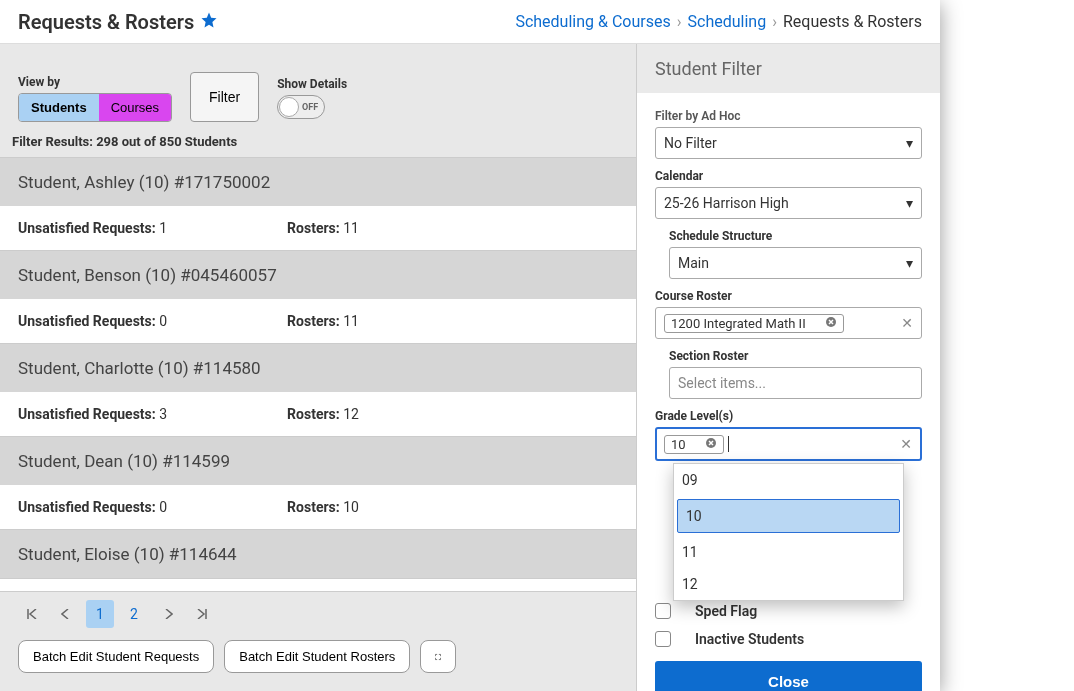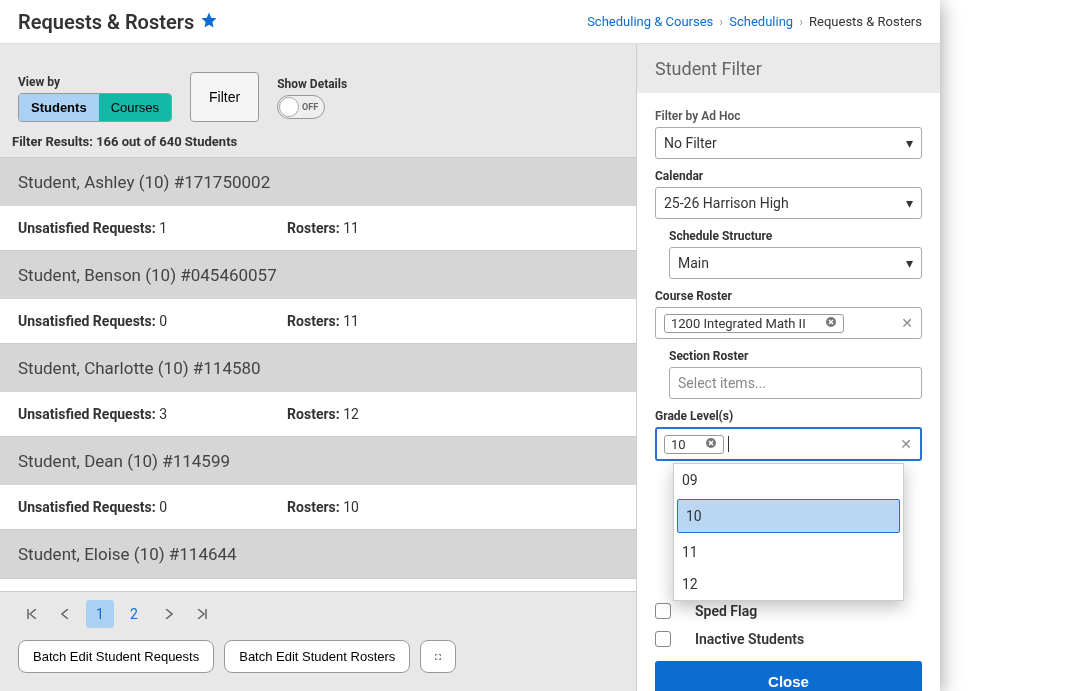--- a/index.html
+++ b/index.html
@@ -3,32 +3,32 @@
 <meta charset="utf-8">
 <style>
   * { box-sizing: border-box; }
   html, body { margin: 0; padding: 0; font-family: -apple-system, BlinkMacSystemFont, "Segoe UI", Roboto, Arial, sans-serif; font-size: 13px; color: #333; }
   .app { width: 940px; height: 691px; position: relative; background: #fff; overflow: hidden; box-shadow: 0 4px 20px rgba(0,0,0,0.4); }
 
   .header { display: flex; align-items: center; justify-content: space-between; padding: 0 18px; height: 44px; border-bottom: 1px solid #ddd; }
   .header-left { display: flex; align-items: center; gap: 6px; }
   .page-title { font-size: 20px; font-weight: 600; color: #333; }
   .star-icon svg { width: 18px; height: 18px; fill: #0d6ccf; }
-  .breadcrumb { font-size: 13px; display: flex; align-items: flex-end; gap: 6px; }
+  .breadcrumb { font-size: 16px; display: flex; align-items: flex-end; gap: 6px; }
   .breadcrumb a { color: #0d6ccf; text-decoration: none; cursor: pointer; }
   .breadcrumb .sep { color: #999; }
   .breadcrumb .current { color: #333; }
 
   .body { display: flex; height: calc(100% - 44px); }
   .left { flex: 0 0 636px; display: flex; flex-direction: column; background: #e8e8e8; }
 
   .toolbar { display: flex; align-items: flex-end; gap: 18px; padding: 10px 18px 6px; background: #e8e8e8; }
   .viewby-label, .showdetails-label { font-size: 12px; font-weight: 700; color: #333; margin-bottom: 4px; display:block; }
   .seg { display: inline-flex; border: 1px solid #999; border-radius: 4px; overflow: hidden; }
-  .seg button { border: none; background: #14b8a6; padding: 6px 12px; font-size: 13px; cursor: pointer; }
+  .seg button { border: none; background: #d946ef; padding: 6px 12px; font-size: 13px; cursor: pointer; }
   .seg button.active { background: #aad1f3; font-weight:600; }
   .filter-btn { border: 1px solid #999; background: #f5f5f5; border-radius: 4px; padding: 16px 18px; cursor: pointer; font-size: 14px; }
   .toggle { width: 48px; height: 24px; border: 1px solid #999; border-radius: 12px; background: #eee; position: relative; display: inline-flex; align-items:center; }
   .toggle .knob { width: 20px; height: 20px; background: #fff; border:1px solid #aaa; border-radius: 50%; position: absolute; left: 1px; top: 1px; }
   .toggle .off { position:absolute; right:6px; font-size:9px; color:#666; font-weight:700;}
 
   .filter-results { padding: 6px 12px 8px; font-size: 13px; font-weight: 700; background:#e8e8e8; }
 
   .list { flex: 1 1 auto; overflow: hidden; border-top: 1px solid #ccc; background:#fff;}
   .student-row { border-bottom: 1px solid #ccc; }
@@ -113,21 +113,21 @@
         </div>
         <div>
           <span class="showdetails-label">Show Details</span>
           <div class="toggle">
             <div class="knob"></div>
             <span class="off">OFF</span>
           </div>
         </div>
       </div>
 
-      <div class="filter-results">Filter Results: 166 out of 640 Students</div>
+      <div class="filter-results">Filter Results: 298 out of 850 Students</div>
 
       <div class="list">
         <div class="student-row">
           <div class="student-name">Student, Ashley (10) #171750002</div>
           <div class="student-stats">
             <span><span class="label">Unsatisfied Requests:</span> <span>1</span></span>
             <span><span class="label">Rosters:</span> <span>11</span></span>
           </div>
         </div>
         <div class="student-row">

